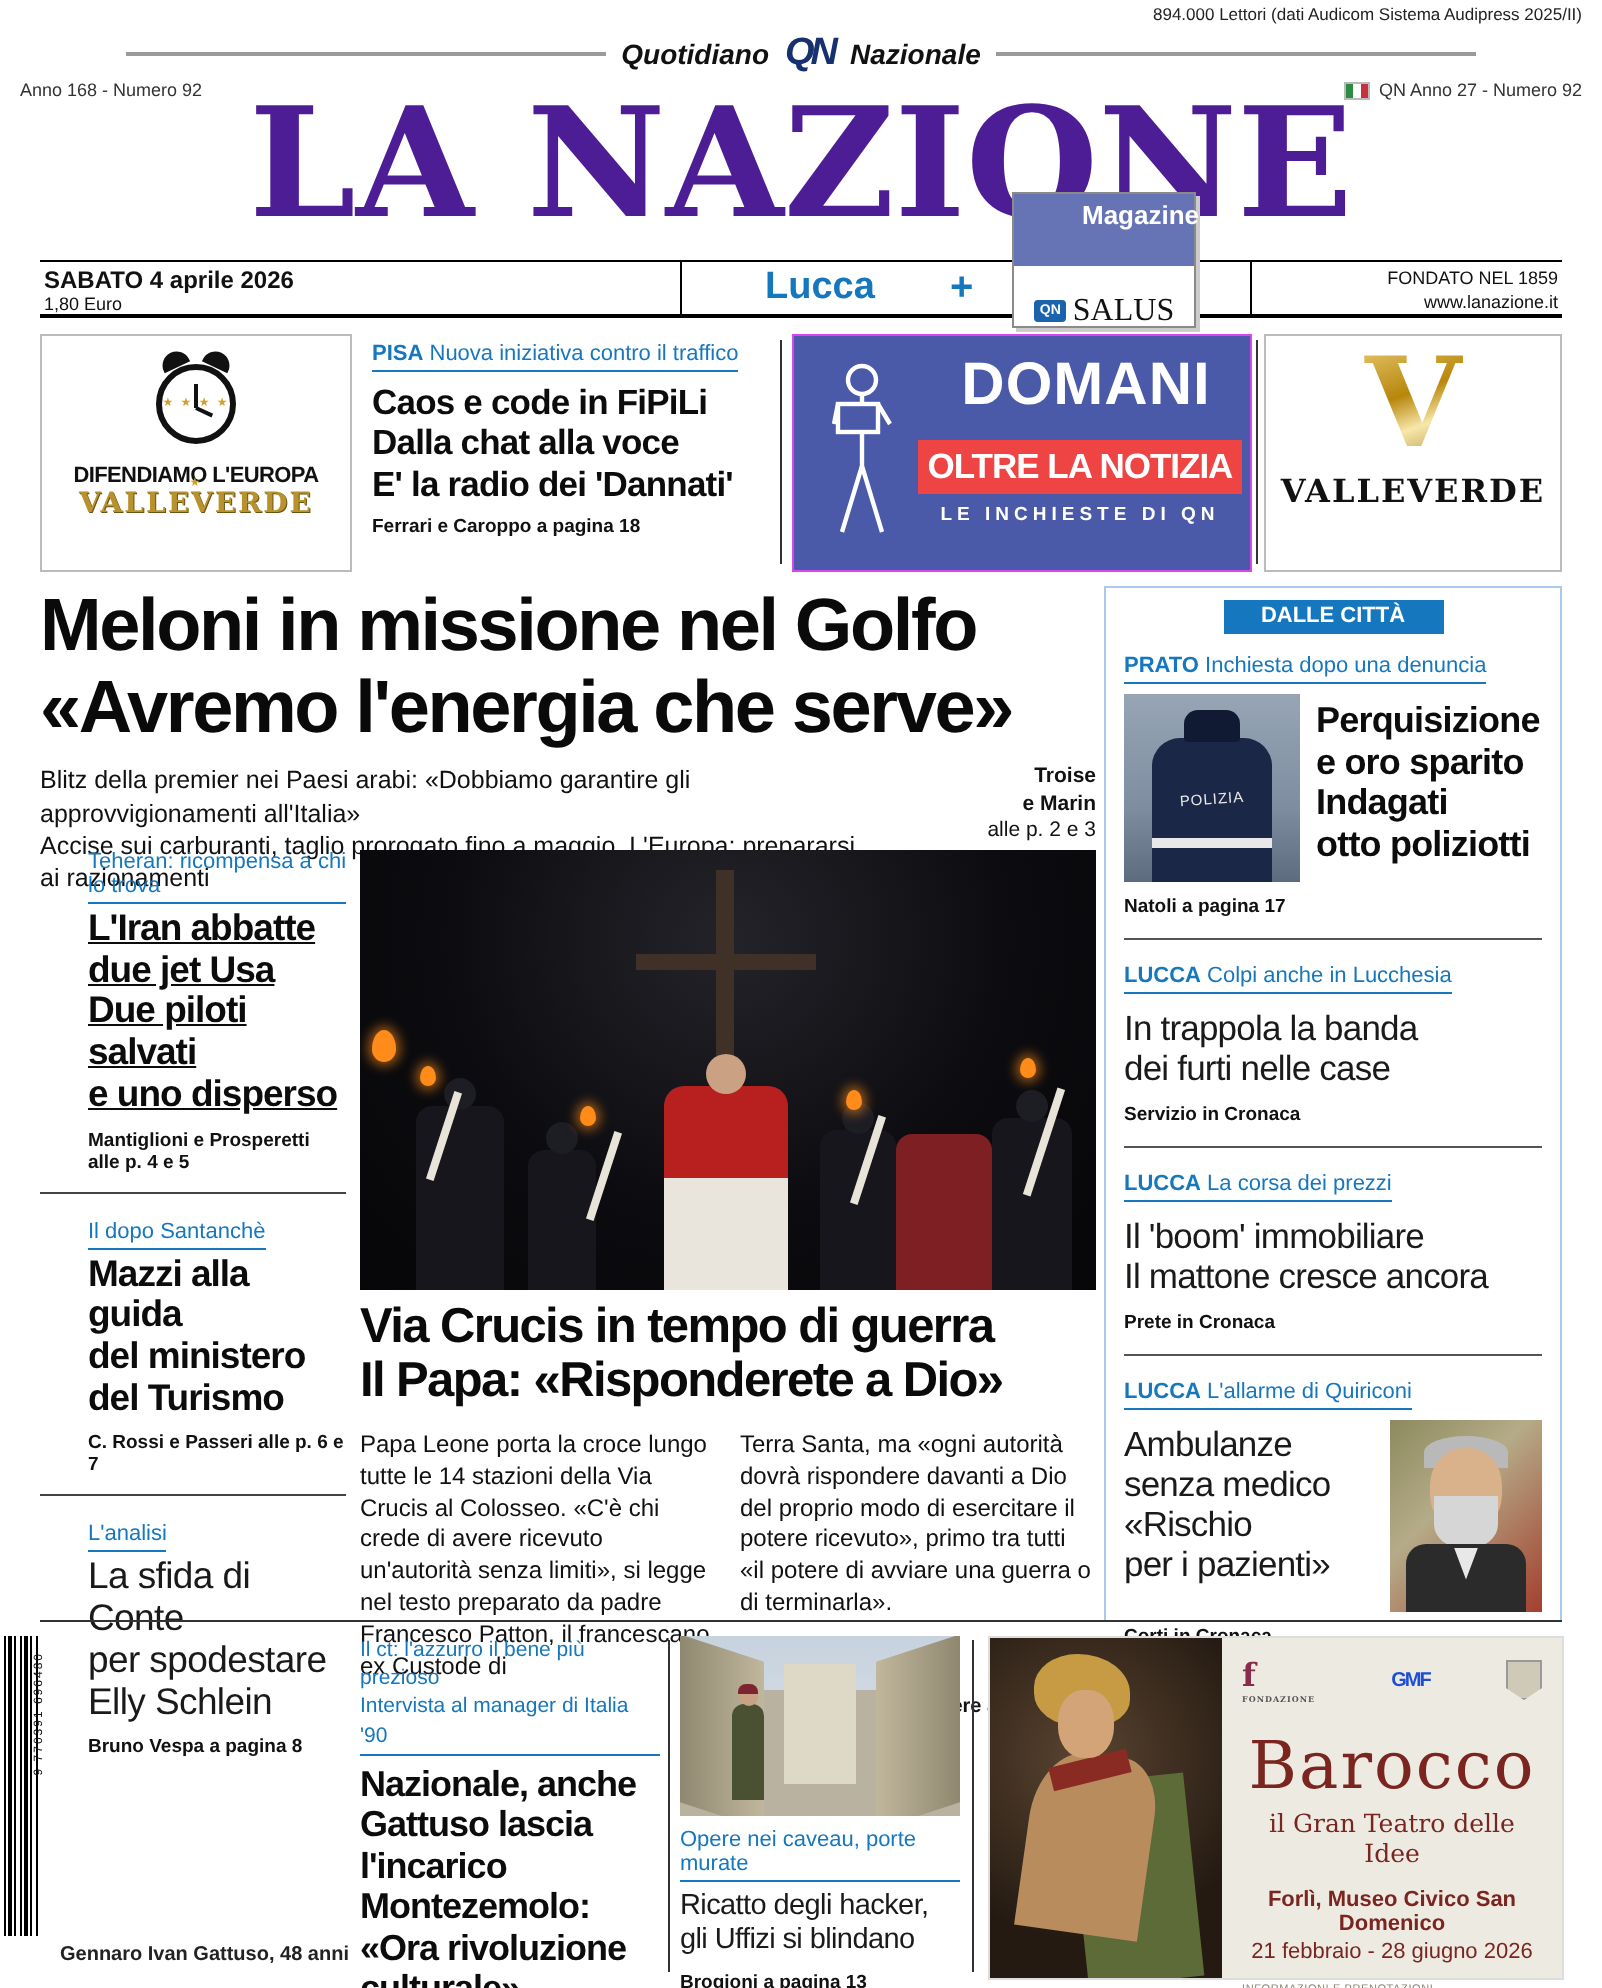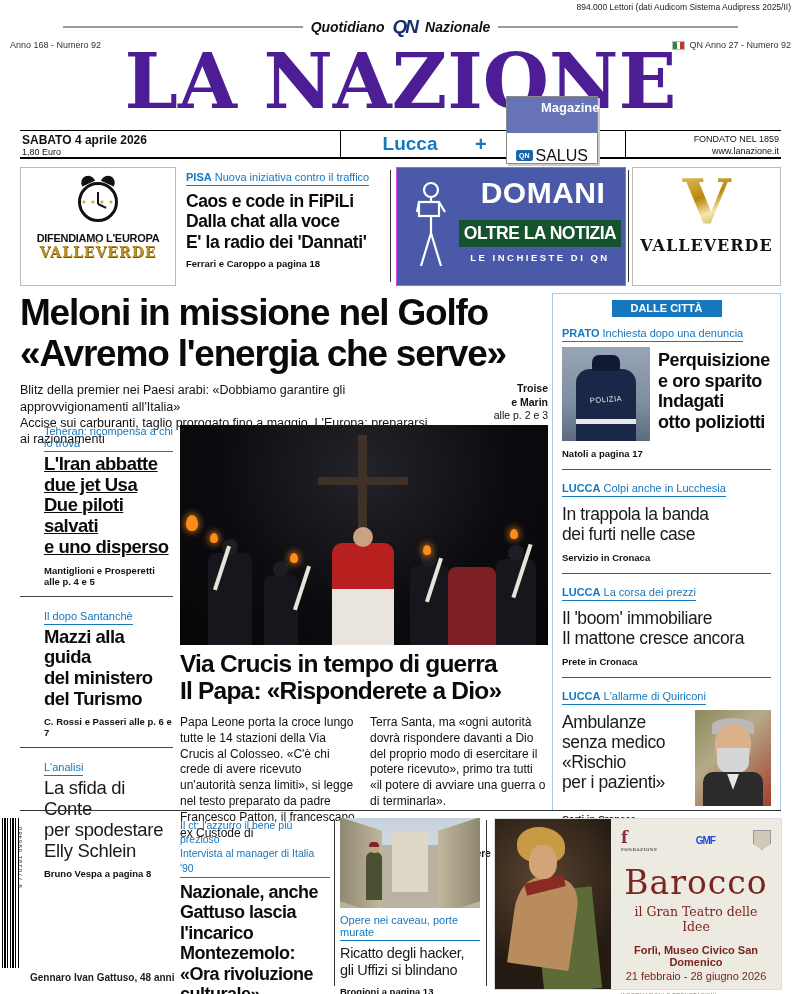--- a/index.html
+++ b/index.html
@@ -24,21 +24,21 @@
   
   .masthead { top:44px; left:0; width:100%; text-align:center;
     font-family:"DejaVu Serif", serif; font-weight:bold; font-size:76px;
     color:#4c1d95; letter-spacing:0px; line-height:1; }
   .magazine { top:96px; left:506px; width:92px; height:68px; background:#fff;
     border:1px solid #8a8a8a; box-shadow:2px 2px 0 #ccc; z-index:5; }
   .magazine .mband { height:36px; background:#6673b5; color:#fff; font-weight:bold;
     font-size:13px; text-align:center; line-height:21px;padding-left:34px; }
   .magazine .mbody { display:flex; align-items:center; justify-content:center; gap:3px; height:45px; }
   .mqn { background:#1c63ae; color:#fff; font-size:7px; font-weight:bold; border-radius:2px; padding:2px 3px; }
-  .msalus { font-family:Liberation Sans, sans-serif; font-size:16px; color:#111; }
+  .msalus { font-family:Liberation Serif, serif; font-size:16px; color:#111; }
 
   
   .datebar { top:130px; left:20px; width:761px; height:29px; border-top:1px solid #000; border-bottom:2px solid #000; }
   .datebar .vline { position:absolute; top:0; bottom:0; width:1px; background:#000; }
   .d-date { position:absolute; left:2px; top:2px; font-size:12px; font-weight:bold; }
   .d-price { position:absolute; left:2px; top:16px; font-size:9px; }
   .d-city { position:absolute; left:330px; top:2px; width:120px; text-align:center; color:#1577be; font-weight:800; font-size:19px; }
   .d-plus { position:absolute; left:455px; top:2px; color:#1577be; font-weight:800; font-size:20px; }
   .d-founded { position:absolute; right:2px; top:3px; font-size:9px; text-align:right; }
   .d-site { position:absolute; right:2px; top:15px; font-size:9px; text-align:right; }
@@ -62,21 +62,21 @@
   .kicker b { font-weight:800; }
   .pisa .hl { font-size:17.5px; font-weight:800; letter-spacing:-0.4px; line-height:1.16; white-space:pre-line; color:#0c0c0c; }
   .byline { font-size:9.5px; font-weight:700; color:#111; margin-top:6px; }
 
   .vdiv { position:absolute; width:1px; background:#333; }
 
   
   .domani { top:167px; left:396px; width:230px; height:119px; background:#4a5aa8; border:1px solid #d946ef; }
   .domani svg { position:absolute; left:8px; top:10px; }
   .domani .t { position:absolute; left:70px; top:8px; width:152px; text-align:center; color:#fff; font-weight:800; font-size:30px; letter-spacing:0.5px; }
-  .domani .band { position:absolute; left:62px; top:52px; width:162px; background:#14532d; color:#fff; font-weight:800; font-size:17.5px; text-align:center; padding:3px 0; letter-spacing:-0.5px; }
+  .domani .band { position:absolute; left:62px; top:52px; width:162px; background:#ef4444; color:#fff; font-weight:800; font-size:17.5px; text-align:center; padding:3px 0; letter-spacing:-0.5px; }
   .domani .sub { position:absolute; left:62px; top:84px; width:162px; color:#fff; font-size:9.5px; letter-spacing:2.5px; text-align:center; font-weight:600; }
 
   .ad-right { top:167px; left:632px; width:149px; height:119px; text-align:center; }
   .ad-right .v { font-family:"DejaVu Serif", serif; font-size:62px; font-weight:bold; line-height:1.1;
     background:linear-gradient(160deg,#f3d98a 10%,#b8860b 45%,#f7e7a9 60%,#8a6508 90%);
     -webkit-background-clip:text; background-clip:text; color:transparent; }
   .ad-right .n { font-family:"DejaVu Serif", serif; font-size:16px; font-weight:bold; letter-spacing:1px; color:#111; }
 
   
   .lead { top:293px; left:20px; width:528px; }

